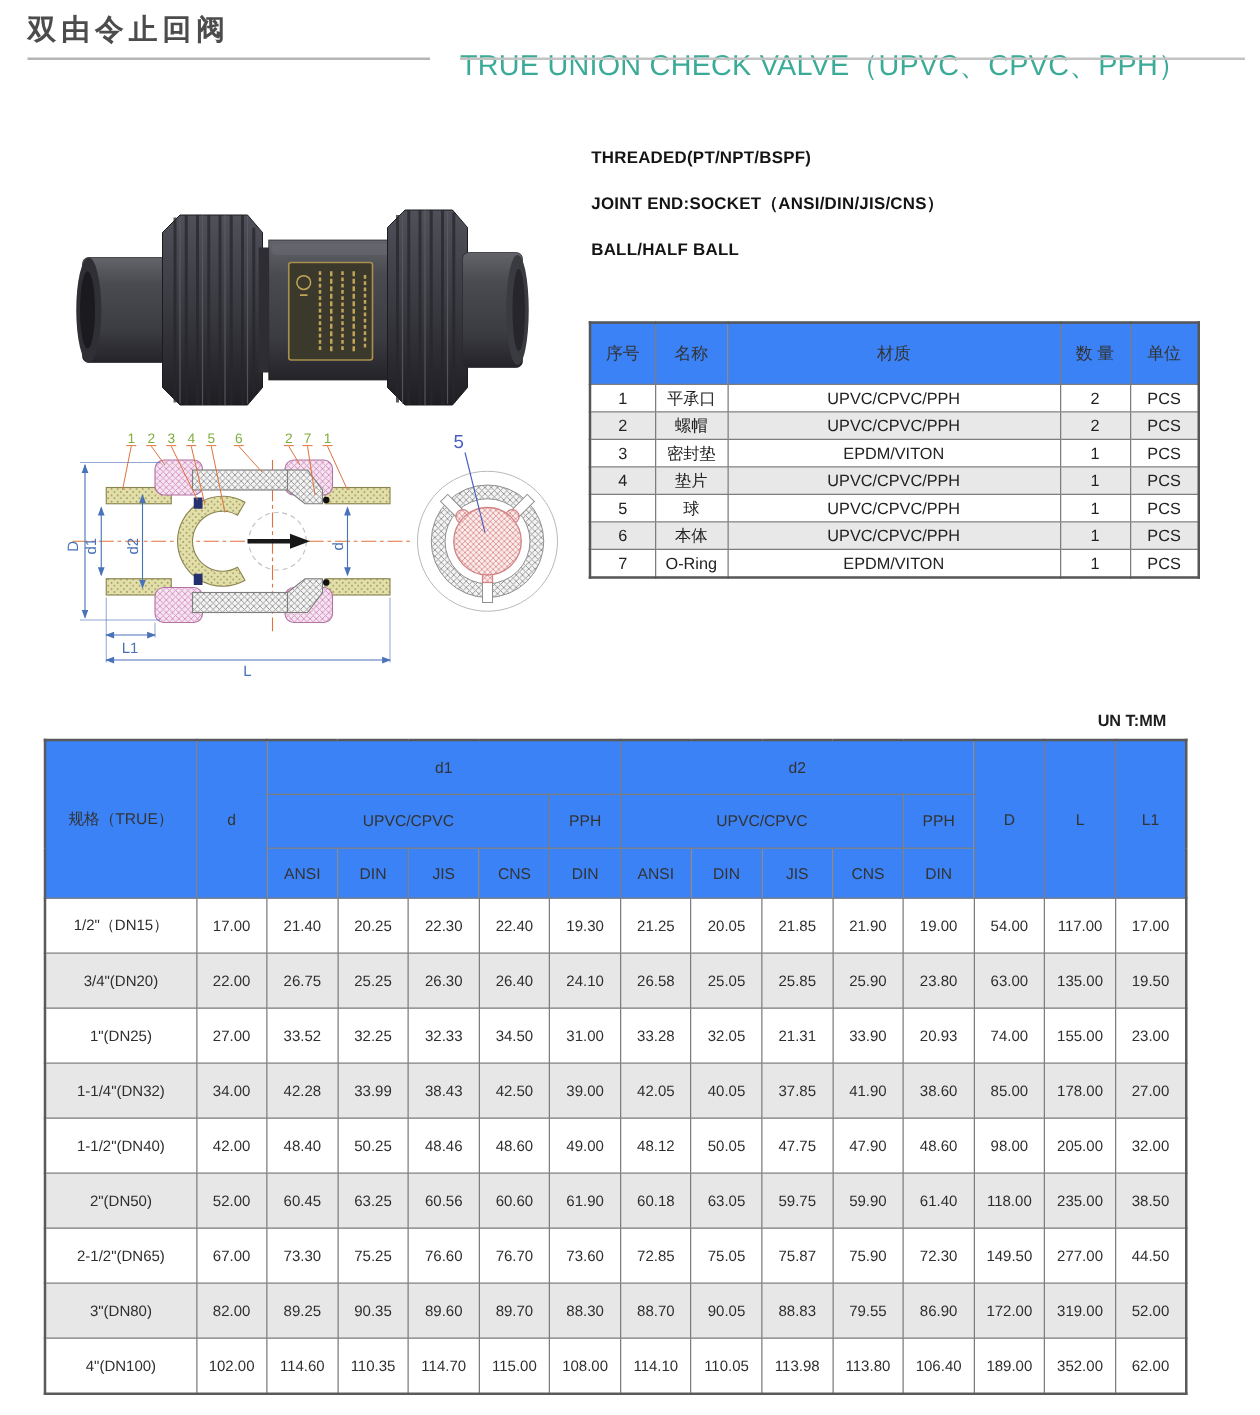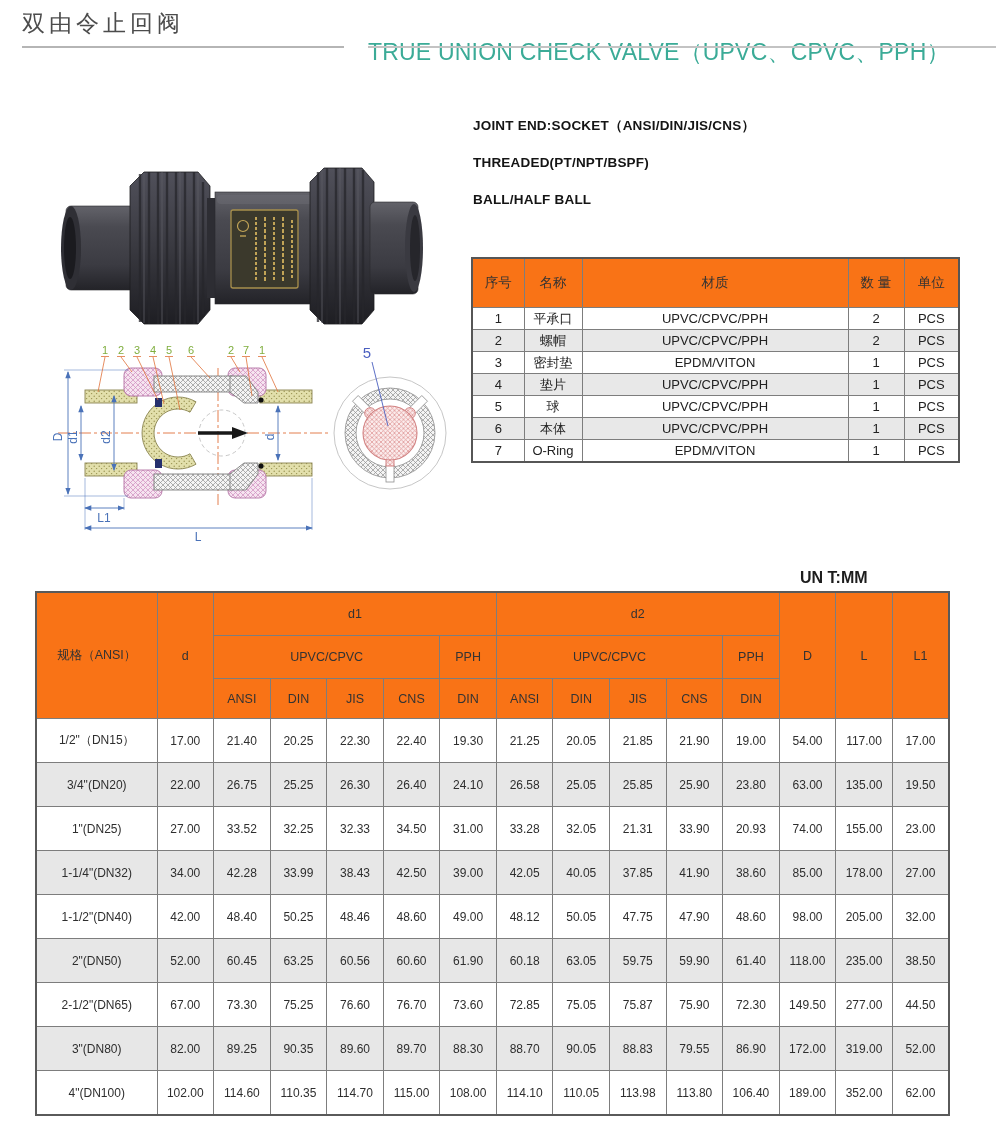--- a/index.html
+++ b/index.html
@@ -1,43 +1,43 @@
 <!DOCTYPE html>
 <html><head>
 <meta charset="utf-8">
 <style>
   html,body{margin:0;padding:0;background:#fff;}
   .page{position:relative;width:1008px;height:1132px;background:#ffffff;overflow:hidden;
         font-family:"Liberation Sans","DejaVu Sans",sans-serif;color:#222;}
   .abs{position:absolute;}
 
   
-  .title-cn{left:22px;top:8px;font-size:23px;font-weight:normal;color:#4c4c4c;letter-spacing:4px;}
+  .title-cn{left:22px;top:8px;font-size:23px;font-weight:bold;color:#4c4c4c;letter-spacing:4px;}
   .rule-cn{left:22px;top:46px;width:322px;height:2px;background:#b5b5b5;}
   .title-en{left:368px;top:9px;font-size:23px;color:#3bab97;letter-spacing:0.2px;white-space:nowrap;margin-top:28px;}
   .rule-en{left:368px;top:46px;width:628px;height:2px;background:#c3c3c3;}
 
   
   .specs{left:473px;top:118px;width:520px;}
   .spec-line{font-size:13.5px;font-weight:bold;color:#141414;height:37px;line-height:16px;letter-spacing:0.2px;}
 
   
   table{border-collapse:collapse;}
   th,td{border:1px solid #7d7d7d;text-align:center;vertical-align:middle;
         font-family:"Liberation Sans","DejaVu Sans",sans-serif;}
-  th{background:#f97316;font-weight:normal;color:#333;}
+  th{background:#3b82f6;font-weight:normal;color:#333;}
 
   
   .parts-table{left:471px;top:257px;width:487px;table-layout:fixed;border:2px solid #565656;}
   .parts-table th{height:46px;font-size:13.5px;}
   .parts-table td{height:19px;font-size:13px;color:#222;}
   .parts-table tbody tr:nth-child(even){background:#e8e8e8;}
 
   
-  .unit-note{left:800px;top:569px;width:133px;text-align:left;font-size:16px;font-weight:bold;color:#1d1d1d;}
+  .unit-note{left:800px;top:569px;width:133px;text-align:right;font-size:13px;font-weight:bold;color:#1d1d1d;}
 
   
   .dim-table{left:35px;top:591px;width:915px;table-layout:fixed;border:2px solid #5a5a5a;}
   .dim-table th{font-size:12.5px;}
   .dim-table thead tr:nth-child(1) th{height:40px;}
   .dim-table thead tr:nth-child(2) th{height:40px;}
   .dim-table thead tr:nth-child(3) th{height:37px;}
   .dim-table td{height:41px;font-size:12px;color:#2e2e2e;}
   .dim-table tbody tr:nth-child(even){background:#e7e7e7;}
 </style>
@@ -117,22 +117,22 @@
         <line x1="288" y1="26" x2="288" y2="182"></line>
       <line x1="306" y1="27" x2="306" y2="181"></line>
     </g>
 
     <rect x="318" y="60" width="48" height="92" rx="5" fill="url(#gBody)" stroke="#2a2a2e" stroke-width="0.6"></rect>
     <ellipse cx="362" cy="106" rx="9" ry="44" fill="#3a3a41"></ellipse>
     <ellipse cx="363" cy="106" rx="5" ry="33" fill="#26262b"></ellipse>
   </svg>
 
   <div class="abs specs">
+    <div class="spec-line">THREADED(PT/NPT/BSPF)</div>
     <div class="spec-line">JOINT END:SOCKET（ANSI/DIN/JIS/CNS）</div>
-    <div class="spec-line">THREADED(PT/NPT/BSPF)</div>
     <div class="spec-line">BALL/HALF BALL</div>
   </div>
 
   <table class="abs parts-table">
     <colgroup>
       <col style="width:52px">
         <col style="width:58px">
         <col style="width:266px">
       <col style="width:56px">
         <col style="width:55px">
@@ -354,21 +354,21 @@
         <col>
         <col>
         <col>
         <col>
         <col>
         <col>
         <col>
     </colgroup>
     <thead>
       <tr>
-        <th rowspan="3">规格（ANSI）</th>
+        <th rowspan="3">规格（TRUE）</th>
         <th rowspan="3">d</th>
         <th colspan="5">d1</th>
         <th colspan="5">d2</th>
         <th rowspan="3">D</th>
         <th rowspan="3">L</th>
         <th rowspan="3">L1</th>
       </tr>
       <tr>
         <th colspan="4">UPVC/CPVC</th>
         <th>PPH</th>

